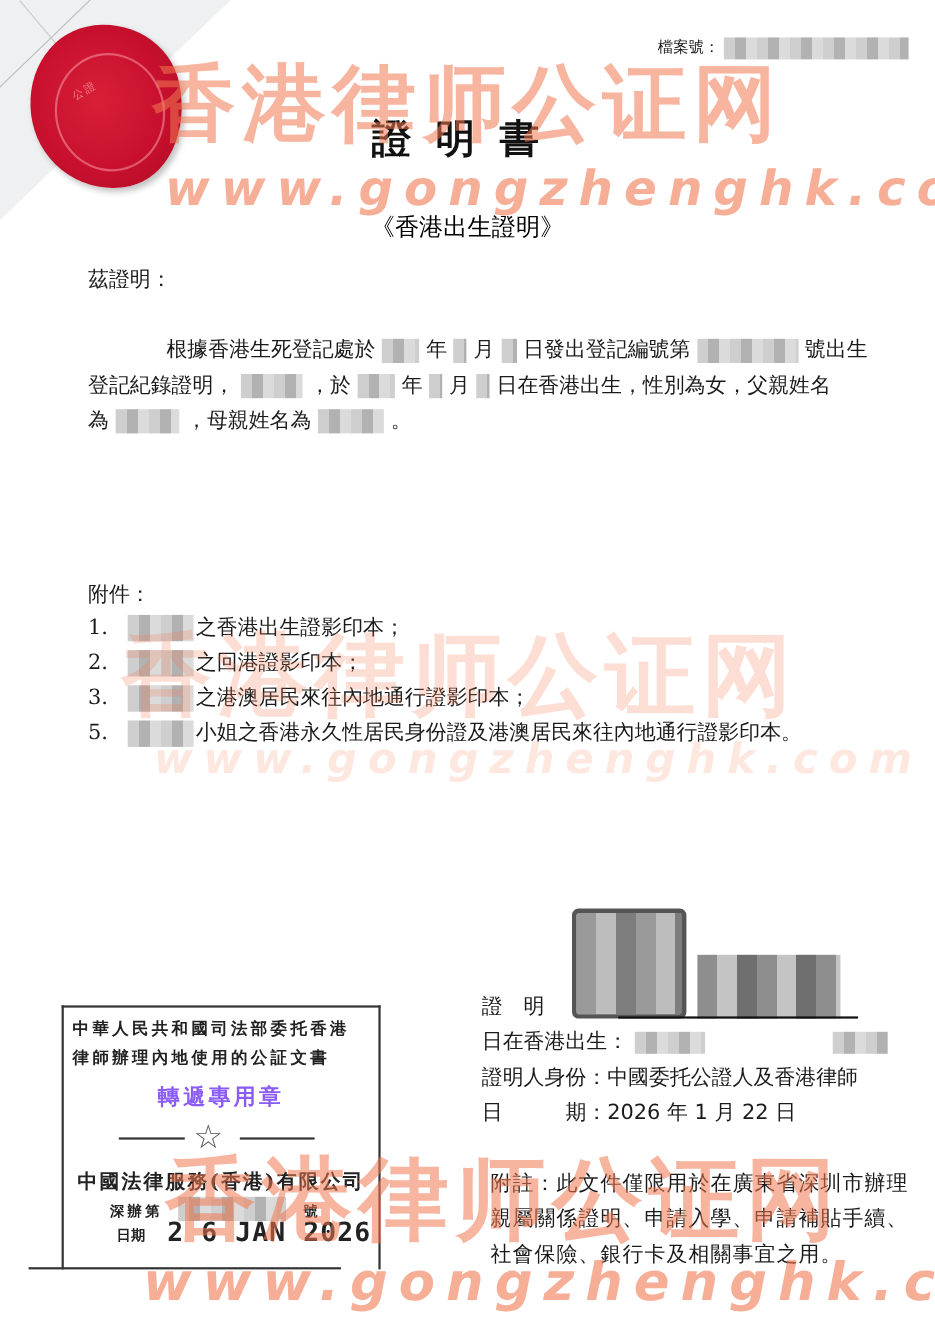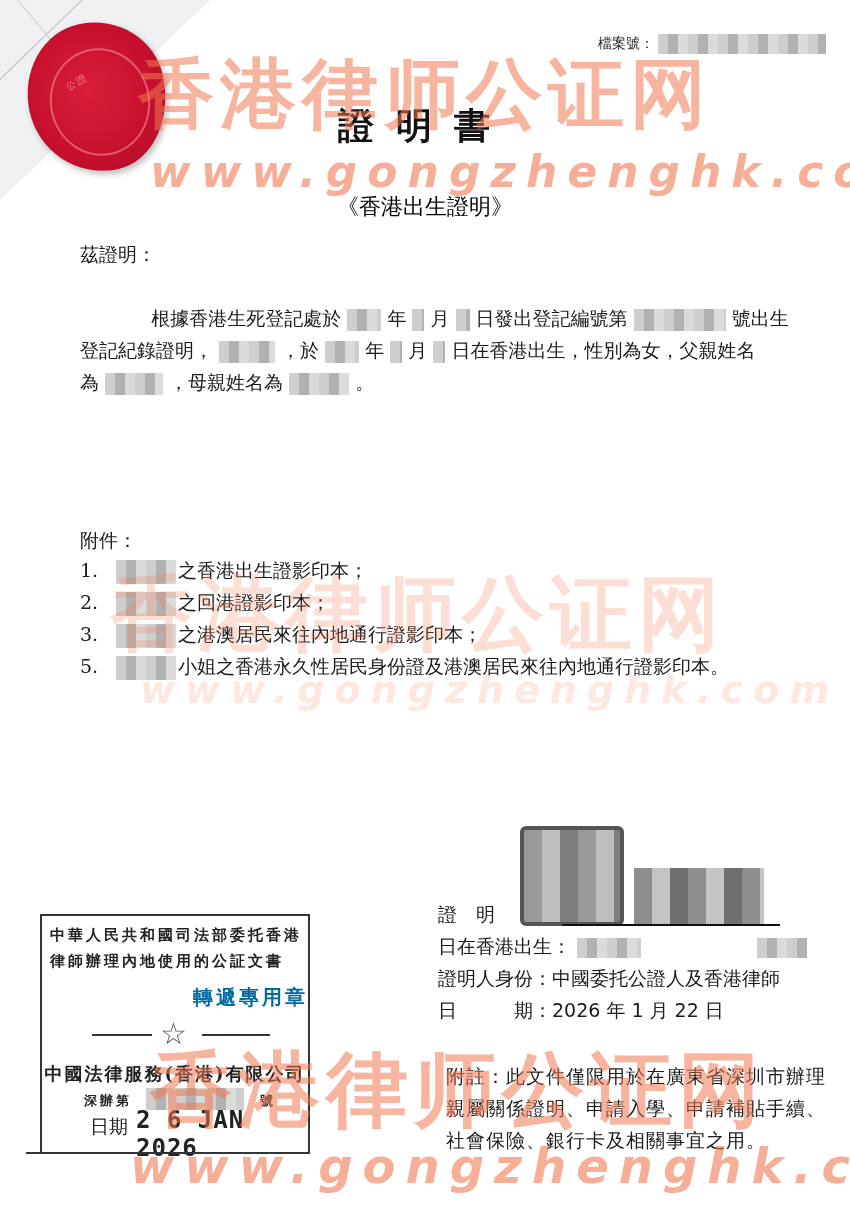--- a/index.html
+++ b/index.html
@@ -69,37 +69,37 @@
       left: 0; width: 850px; top: 192px; text-align: center; font-size: 22px; color: #000000;
     }
     .body-text { font-size: 19px; color: #1a1a1a; line-height: 32px; }
     .para { left: 80px; top: 302px; width: 740px; }
     .list { left: 80px; top: 524px; width: 760px; }
     .list .row { height: 32px; line-height: 32px; white-space: nowrap; }
     .list .num { display: inline-block; width: 30px; font-family: "DejaVu Serif", serif; }
     .list .nm { width: 60px; height: 24px; margin-right: 2px; }
     
     .stamp {
-      left: 40px; top: 914px; width: 266px; height: 238px;
+      left: 56px; top: 914px; width: 266px; height: 238px;
       border: 2px solid #333; border-bottom: none;
-      font-family: "DejaVu Serif", serif; color: #222;
+      font-family: "DejaVu Serif", serif; color: #222; padding-left: 20px;
     }
     .stamp-bottom {
       left: 26px; top: 1152px; width: 284px; height: 2px; background: #333;
     }
     .stamp .l1 { position: absolute; left: 8px; right: 6px; top: 10px; font-size: 15px; letter-spacing: 3px; font-weight: bold; }
     .stamp .l2 { position: absolute; left: 8px; right: 6px; top: 36px; font-size: 15px; letter-spacing: 3px; font-weight: bold; }
-    .stamp .l3 { position: absolute; left: 0; right: 0; top: 68px; text-align: right; font-size: 20px; font-weight: bold; letter-spacing: 3px; color: #0369a1; }
+    .stamp .l3 { position: absolute; left: 0; right: 0; top: 68px; text-align: center; font-size: 20px; font-weight: bold; letter-spacing: 3px; color: #8b5cf6; }
     .stamp .star-row { position: absolute; left: 0; right: 0; top: 104px; height: 30px; }
     .stamp .dash { position: absolute; top: 14px; height: 2px; background: #333; }
     .stamp .star { position: absolute; left: 118px; top: -4px; font-size: 30px; color: #555; }
     .stamp .l4 { position: absolute; left: 0; right: 0; top: 146px; text-align: center; font-size: 18px; font-weight: bold; letter-spacing: 2px; }
     .stamp .l5 { position: absolute; left: 42px; top: 176px; font-size: 13px; font-weight: bold; letter-spacing: 3px; }
     .stamp .l5b { position: absolute; left: 218px; top: 176px; font-size: 13px; font-weight: bold; }
-    .stamp .l6 { position: absolute; left: 48px; top: 198px; font-size: 19px; font-weight: normal; }
+    .stamp .l6 { position: absolute; left: 48px; top: 198px; font-size: 13px; font-weight: bold; }
     .stamp .date { position: absolute; left: 94px; top: 190px; font-size: 24px; font-family: "DejaVu Sans Mono", monospace; font-weight: bold; letter-spacing: 1px; }
     
     .sig-box {
       left: 520px; top: 826px; width: 96px; height: 92px;
       border: 4px solid #555; border-radius: 6px;
       background: repeating-linear-gradient(90deg, #9a9a9a 0 18px, #bdbdbd 18px 36px, #7d7d7d 36px 54px);
     }
     .sig-block {
       left: 634px; top: 868px; width: 130px; height: 58px;
       background: repeating-linear-gradient(90deg, #8e8e8e 0 18px, #c4c4c4 18px 36px, #6f6f6f 36px 54px);

